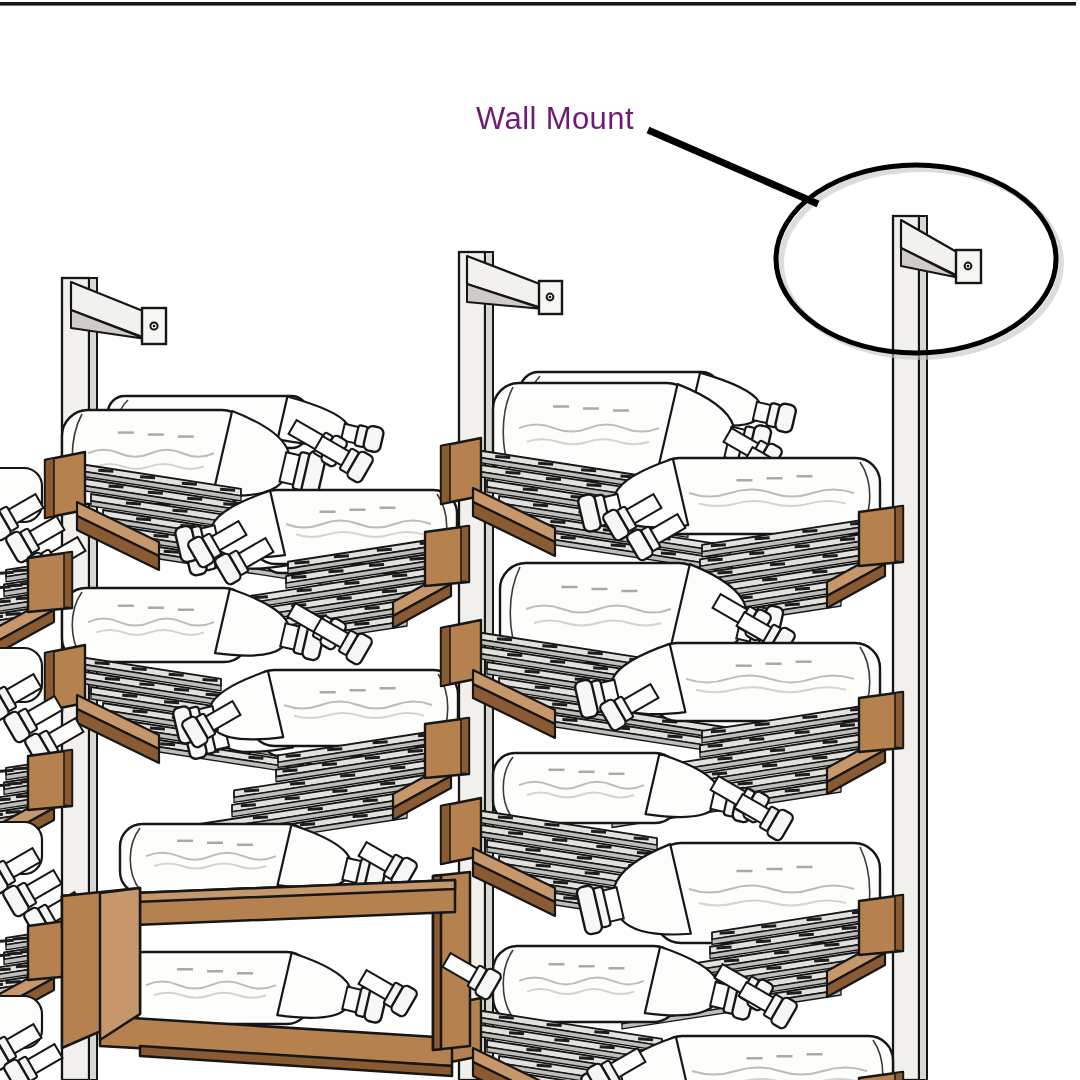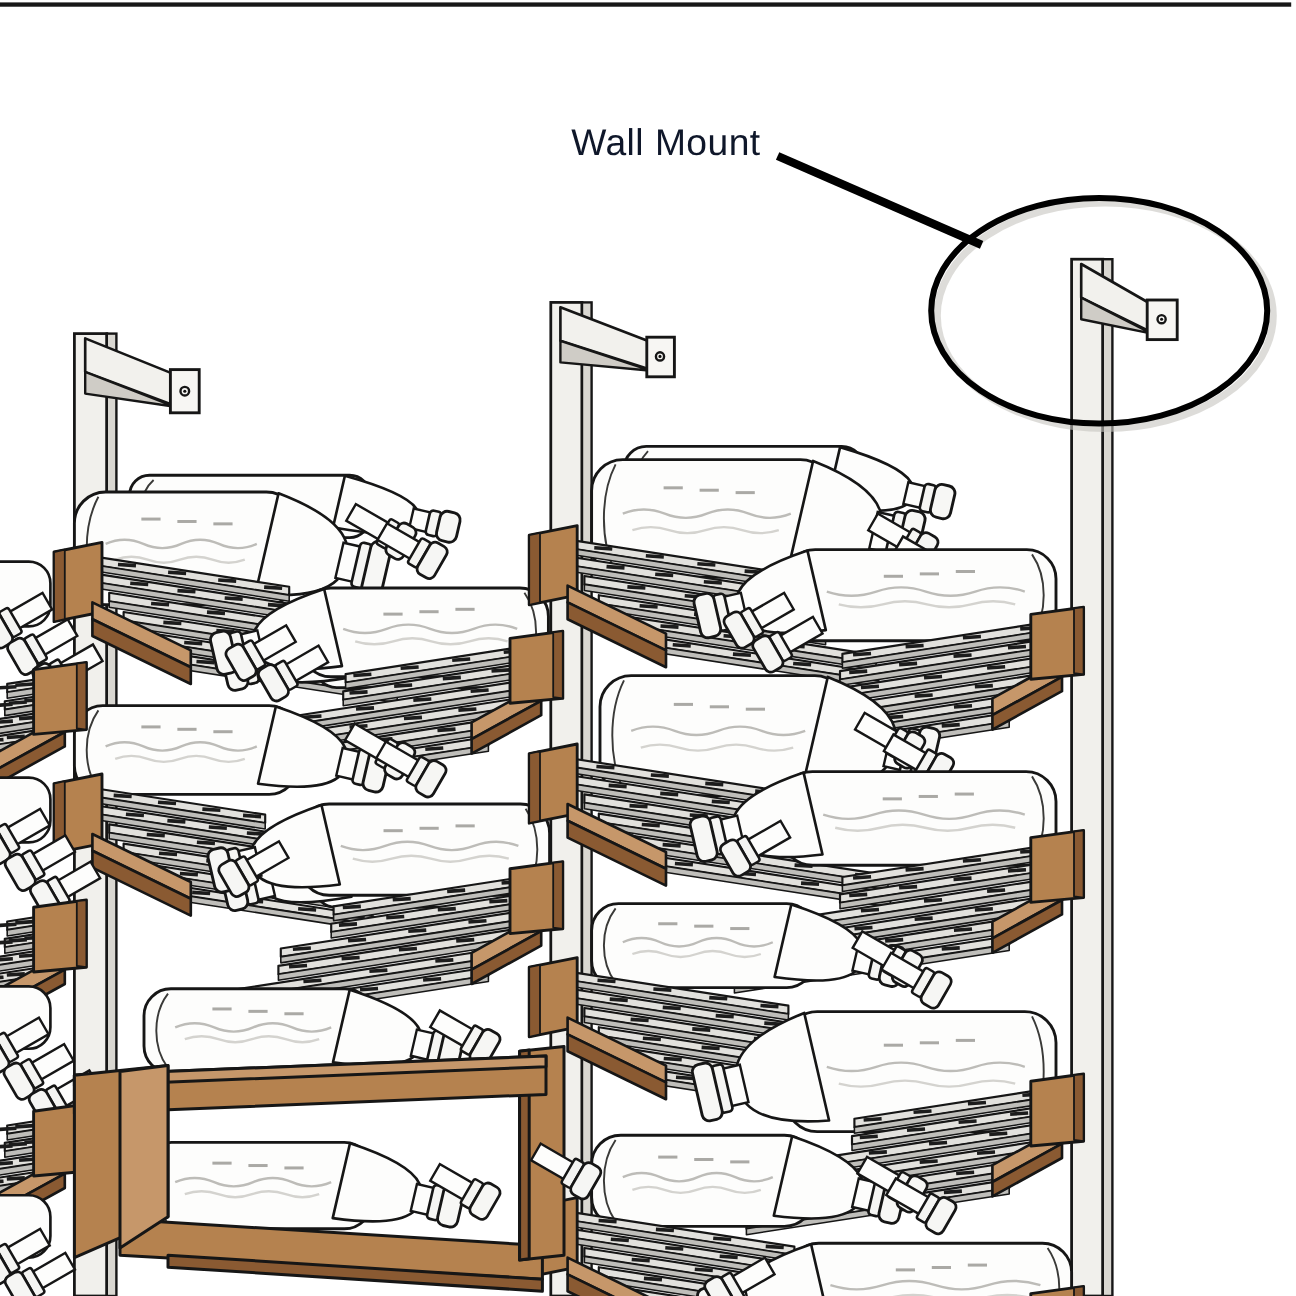--- a/index.html
+++ b/index.html
@@ -1167,14 +1167,14 @@
         <g transform="translate(476 977) scale(1 1) rotate(30)">
           <rect x="-34" y="-8" width="34" height="16" fill="#fdfdfc" stroke="#161616" stroke-width="2"></rect>
           <rect x="-3" y="-12" width="9" height="24" rx="2" fill="#f4f4f2" stroke="#161616" stroke-width="2.1"></rect>
           <rect x="6" y="-15" width="16" height="30" rx="5" fill="#f6f6f4" stroke="#161616" stroke-width="2.3"></rect>
         </g>
       </g>
       <ellipse cx="921" cy="263" rx="140" ry="94" fill="none" stroke="#c6c4bf" stroke-width="6" opacity="0.6"></ellipse>
       <ellipse cx="916" cy="259" rx="140" ry="94" fill="none" stroke="#000000" stroke-width="5"></ellipse>
       <line x1="648" y1="130" x2="818" y2="204" stroke="#000000" stroke-width="7"></line>
     </svg>
-  <div id="callout-label" style="color: #0f172a;">Wall Mount</div>
+  <div id="callout-label" style="color: #701a75;">Wall Mount</div>
 </div>
 
 </body></html>

